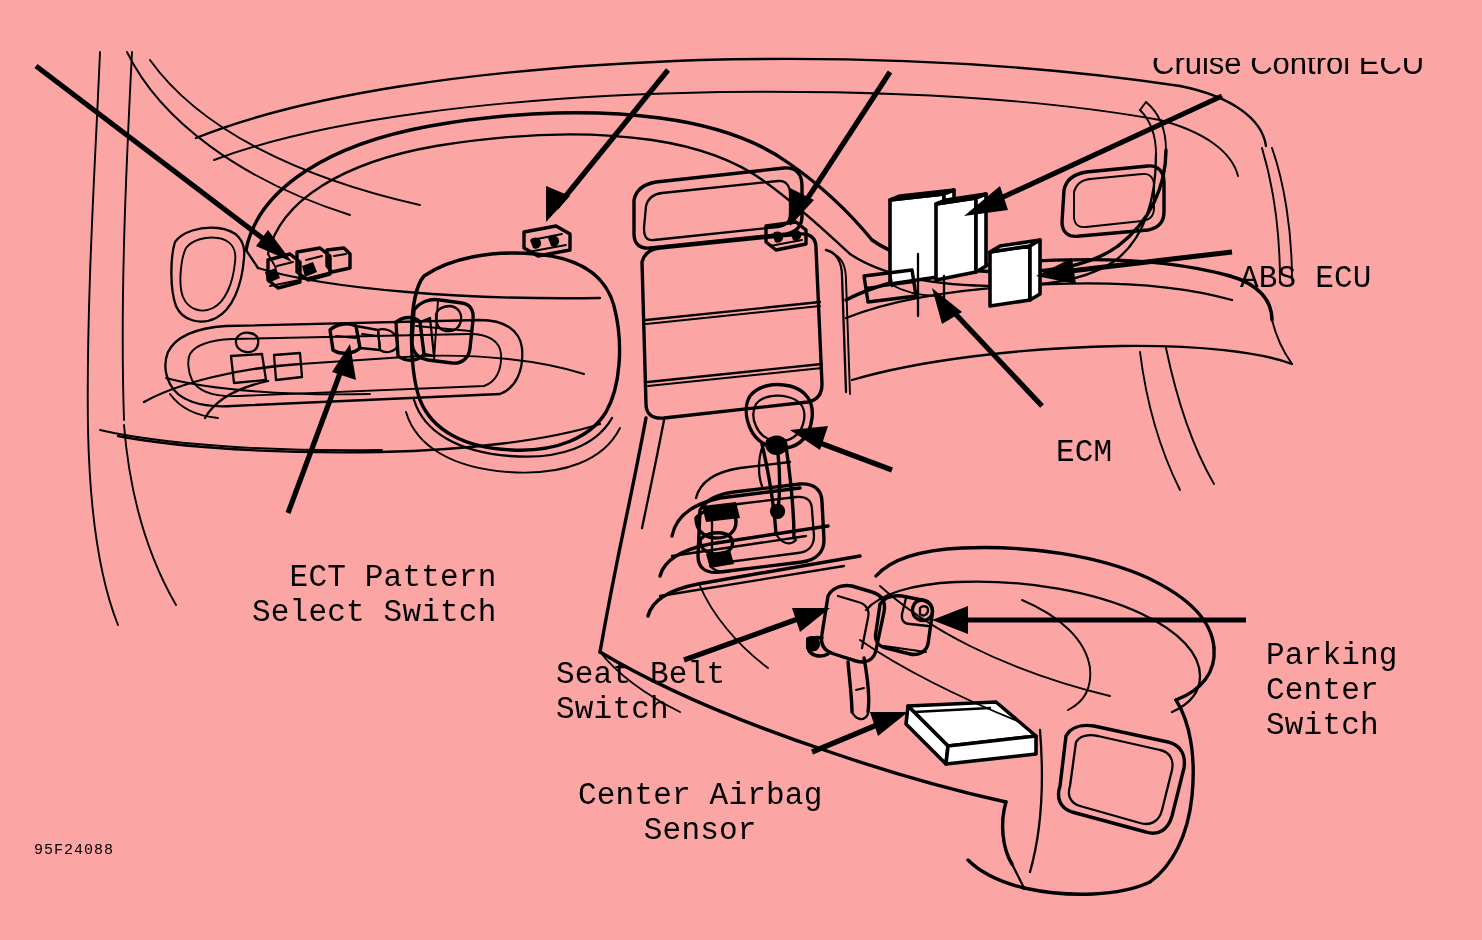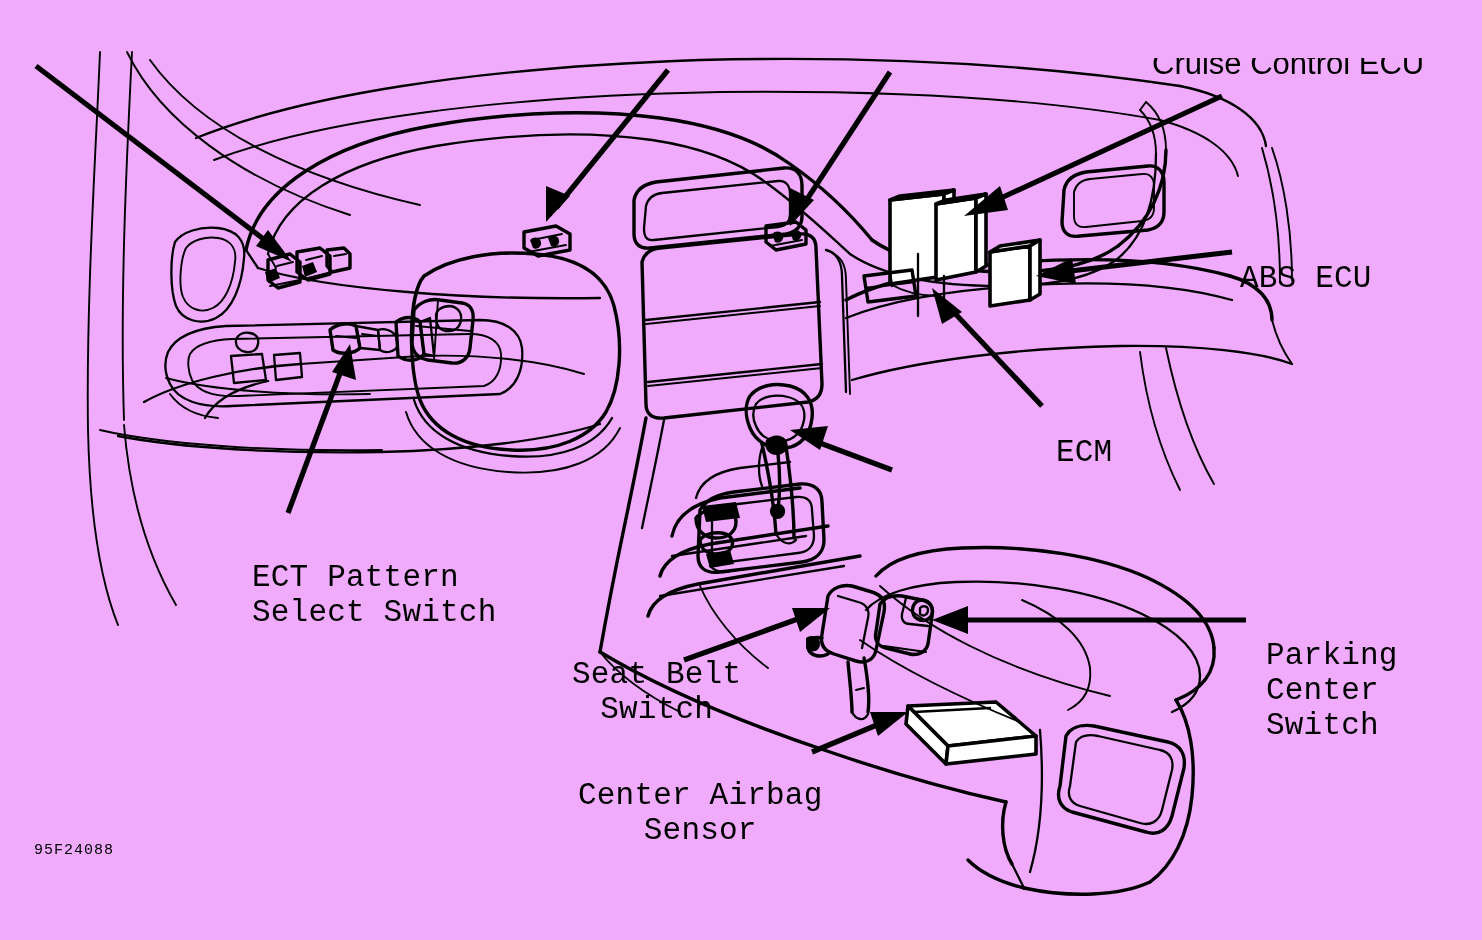--- a/index.html
+++ b/index.html
@@ -8,21 +8,21 @@
     padding: 0;
     background: #ffffff;
   }
   body {
     font-family: "Liberation Sans", sans-serif;
   }
   #diagram-root {
     position: relative;
     width: 1482px;
     height: 940px;
-    background: #f0abfc;
+    background: #fca5a5;
     overflow: hidden;
   }
   #diagram-svg {
     position: absolute;
     left: 0;
     top: 0;
     width: 1482px;
     height: 940px;
     display: block;
   }
@@ -465,25 +465,25 @@
     <span>Parking
 Center
 Switch</span>
   </div>
 
   <div class="callout-label" style="left:578px; top:743px;text-align:center;">
     <span>Center Airbag
 Sensor</span>
   </div>
 
-  <div class="callout-label" style="left:572px; top:622px;text-align:center;">
+  <div class="callout-label" style="left:556px; top:622px;">
     <span>Seat Belt
 Switch</span>
   </div>
 
-  <div class="callout-label" style="left:252px; top:525px;">
+  <div class="callout-label" style="left:252px; top:525px;text-align:right;">
     <span>ECT Pattern
 Select Switch</span>
   </div>
 
   <div class="fig-id" style="left:34px; top:842px;">95F24088</div>
 
 </div>
 
 </body></html>

